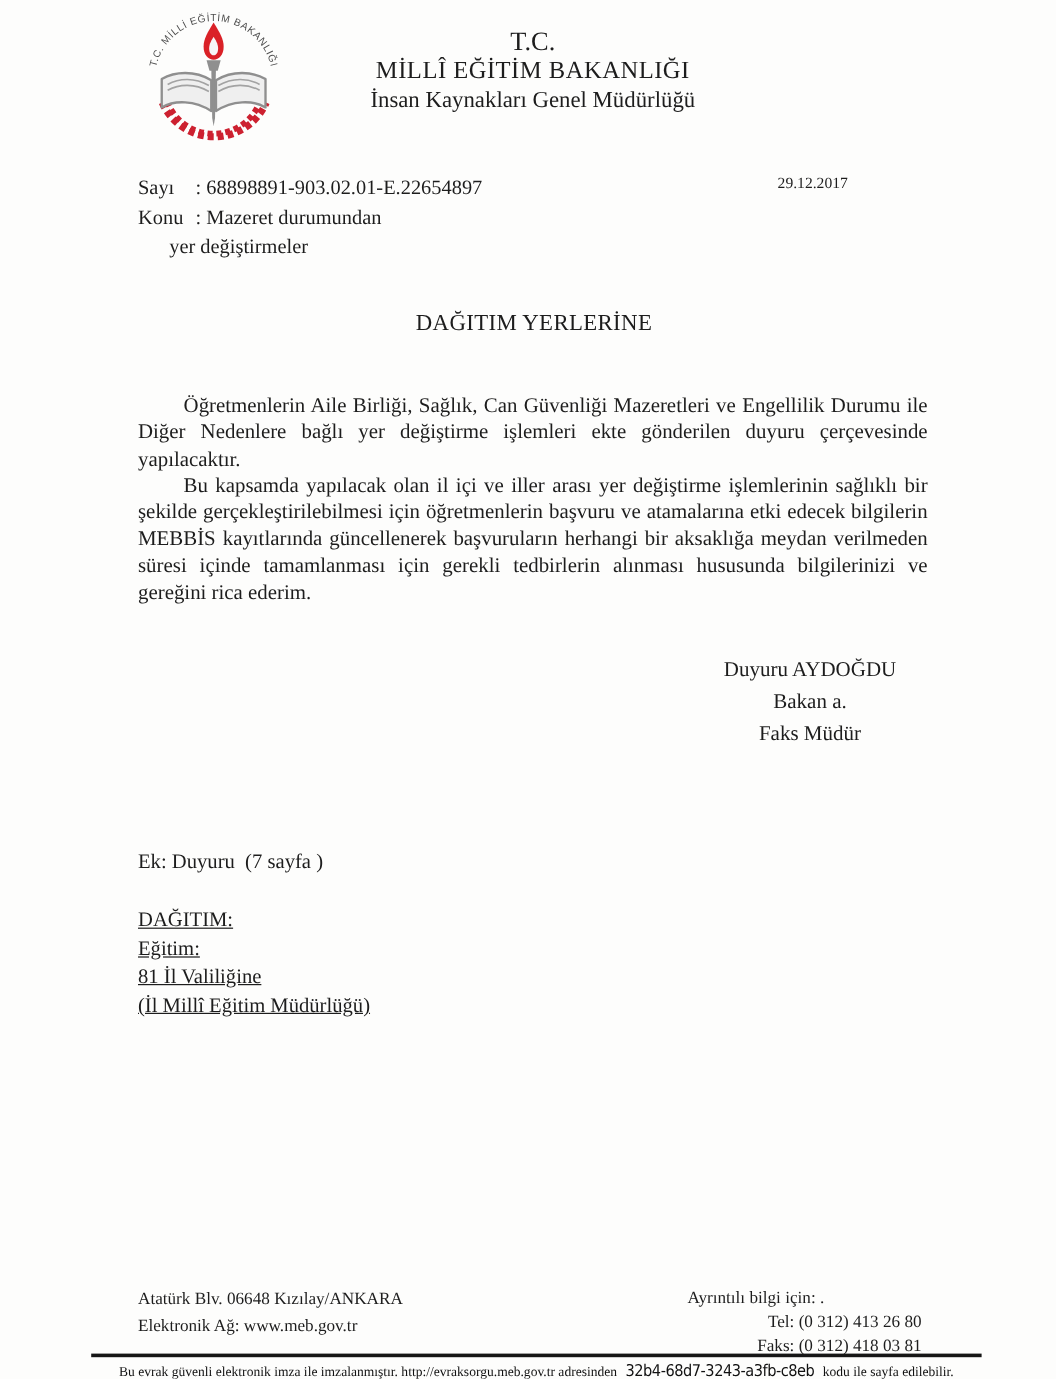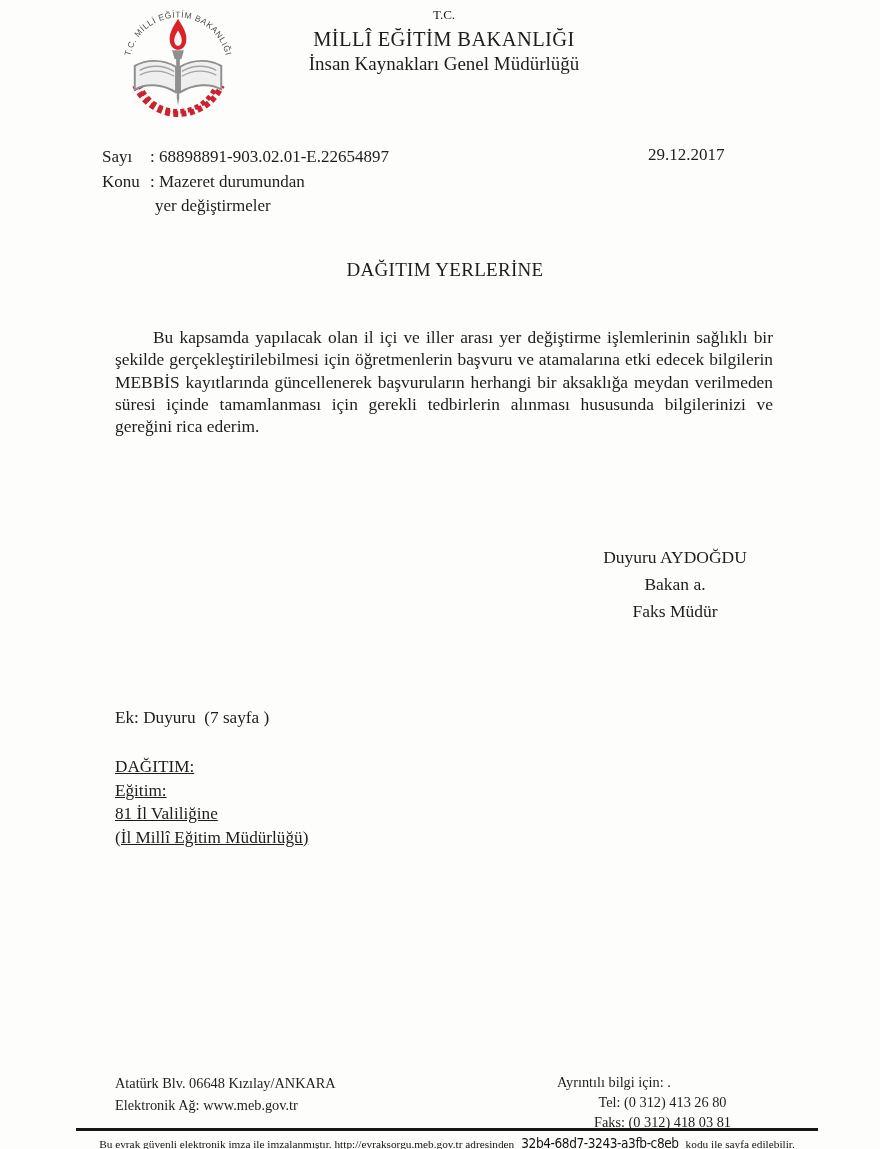--- a/index.html
+++ b/index.html
@@ -10,44 +10,44 @@
     color:#1d1d1d;
     position:relative;
     overflow:hidden;
   }
   .page{position:absolute;inset:0;}
 
   .logo{position:absolute;left:112px;top:4px;width:134px;height:114px;}
   .logo svg{width:100%;height:100%;}
 
   .letterhead{position:absolute;left:144px;top:3px;width:600px;text-align:center;}
-  .letterhead .tc{font-size:13px;line-height:24px;}
+  .letterhead .tc{font-size:22px;line-height:24px;margin-top:20px;}
   .letterhead .ministry{font-size:20.5px;line-height:24px;letter-spacing:.4px;}
   .letterhead .dept{font-size:19px;line-height:25px;}
 
-  .meta{position:absolute;left:102px;top:145px;font-size:17px;line-height:24.5px;}
+  .meta{position:absolute;left:115px;top:145px;font-size:17px;line-height:24.5px;}
   .meta .lbl{display:inline-block;width:48px;}
-  .meta .cont{margin-left:53px;}
-  .date{position:absolute;left:648px;top:145px;font-size:17px;}
+  .meta .cont{margin-left:26px;}
+  .date{position:absolute;left:648px;top:145px;font-size:13px;}
 
   .recipient{position:absolute;left:115px;top:259px;width:660px;text-align:center;font-size:19px;letter-spacing:.3px;}
 
   .body-text{position:absolute;left:115px;top:326px;width:658px;font-size:17.4px;line-height:22.3px;text-align:justify;}
   .body-text p{margin:0;text-indent:38px;}
 
   .signature{position:absolute;left:555px;top:544px;width:240px;text-align:center;font-size:17.5px;line-height:27px;}
 
   .attachment{position:absolute;left:115px;top:708px;font-size:17.2px;white-space:pre-wrap;text-align:center;}
 
   .distribution{position:absolute;left:115px;top:755px;font-size:17.2px;line-height:23.6px;text-decoration:underline;}
 
   .footer-addr{position:absolute;left:115px;top:1073px;font-size:14.3px;line-height:21.5px;}
   .footer-contact{position:absolute;left:557px;top:1073px;width:211px;font-size:14.3px;line-height:19.8px;}
-  .footer-contact .l{text-align:left;}
-  .footer-contact .r{text-align:center;}
+  .footer-contact .l{text-align:left;margin-left:16px;}
+  .footer-contact .r{text-align:right;}
 
   .verify{
     position:absolute;left:76px;top:1128px;width:742px;
     border-top:3px solid #161616;padding-top:4px;
     display:flex;align-items:baseline;justify-content:center;gap:7px;
     white-space:nowrap;
   }
   .verify .pre,.verify .suf{font-size:11.3px;color:#111;}
   .verify .code{
     font-family:"DejaVu Sans","Liberation Sans",sans-serif;
@@ -95,20 +95,21 @@
   <div class="meta">
     <div><span class="lbl">Sayı</span><span>: 68898891-903.02.01-E.22654897</span></div>
     <div><span class="lbl">Konu</span><span>: Mazeret durumundan</span></div>
     <div class="cont">yer değiştirmeler</div>
   </div>
   <div class="date">29.12.2017</div>
 
   <div class="recipient">DAĞITIM YERLERİNE</div>
 
   <main class="body-text">
+    <p>Öğretmenlerin Aile Birliği, Sağlık, Can Güvenliği Mazeretleri ve Engellilik Durumu ile Diğer Nedenlere bağlı yer değiştirme işlemleri ekte gönderilen duyuru çerçevesinde yapılacaktır.</p>
     <p>Bu kapsamda yapılacak olan il içi ve iller arası yer değiştirme işlemlerinin sağlıklı bir şekilde gerçekleştirilebilmesi için öğretmenlerin başvuru ve atamalarına etki edecek bilgilerin MEBBİS kayıtlarında güncellenerek başvuruların herhangi bir aksaklığa meydan verilmeden süresi içinde tamamlanması için gerekli tedbirlerin alınması hususunda bilgilerinizi ve gereğini rica ederim.</p>
   </main>
 
   <div class="signature">
     <div>Duyuru AYDOĞDU</div>
     <div>Bakan a.</div>
     <div>Faks Müdür</div>
   </div>
 
   <div class="attachment">Ek: Duyuru  (7 sayfa )</div>

